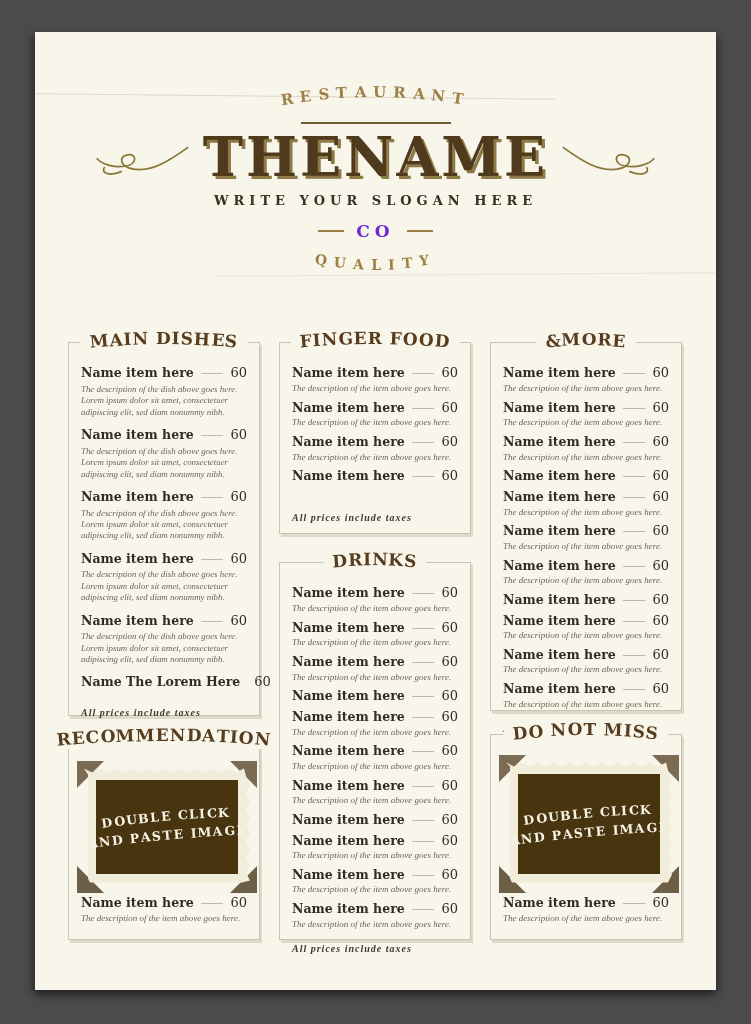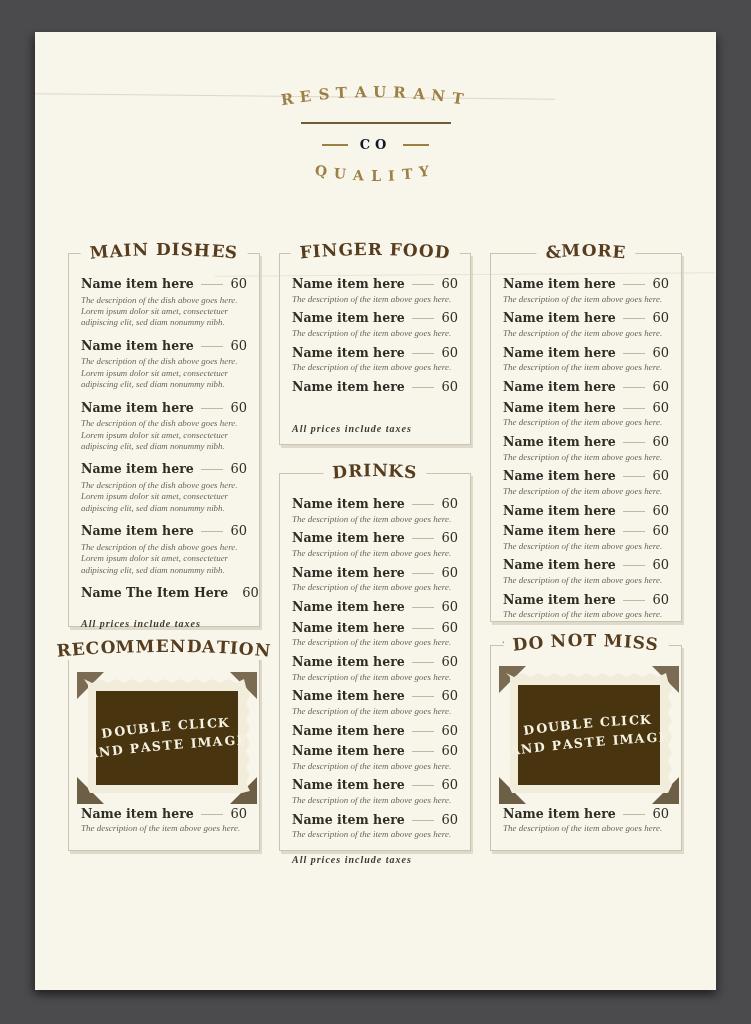--- a/index.html
+++ b/index.html
@@ -26,21 +26,21 @@
   .brand{
     font-size:54px;font-weight:bold;color:#4f3a1e;letter-spacing:3px;line-height:1.1;
     text-shadow:3px 3px 0 #8d7a45;white-space:nowrap;
   }
   .flourish{width:98px;height:40px;flex:0 0 auto;}
   .flourish svg{width:100%;height:100%;}
   .flourish.right{transform:scaleX(-1);}
   .slogan{margin-top:6px;font-size:13px;font-weight:bold;letter-spacing:5px;color:#3a3020;}
   .co-row{display:flex;align-items:center;justify-content:center;gap:12px;margin-top:13px;}
   .co-row .dash{width:26px;height:2px;background:#9d8044;}
-  .co{font-size:13px;font-weight:bold;letter-spacing:5px;color:#0f172a;}
+  .co{font-size:17px;font-weight:bold;letter-spacing:5px;color:#6d28d9;}
   .quality{margin-top:11px;font-size:14px;font-weight:bold;letter-spacing:7px;color:#9d8044;}
 
   
   .menu{display:flex;gap:19px;margin-top:74px;height:598px;}
   .col{width:192px;flex:0 0 192px;display:flex;flex-direction:column;justify-content:space-between;}
   .box{
     position:relative;box-sizing:border-box;
     border:1px solid #c8c3b2;box-shadow:2px 3px 0 #ded9c9;
     padding:22px 12px 10px;display:flex;flex-direction:column;overflow:visible;
   }
@@ -95,20 +95,36 @@
 </head>
 <body>
 
 <div class="page">
   <div class="crease c1"></div>
   <div class="crease c2"></div>
 
   <div class="hdr">
     <div class="restaurant"><span style="display: inline-block; transform: rotate(-8deg) translateY(0px);">R</span><span style="display: inline-block; transform: rotate(-6.22deg) translateY(-2.77px);">E</span><span style="display: inline-block; transform: rotate(-4.44deg) translateY(-4.84px);">S</span><span style="display: inline-block; transform: rotate(-2.67deg) translateY(-6.22px);">T</span><span style="display: inline-block; transform: rotate(-0.89deg) translateY(-6.91px);">A</span><span style="display: inline-block; transform: rotate(0.89deg) translateY(-6.91px);">U</span><span style="display: inline-block; transform: rotate(2.67deg) translateY(-6.22px);">R</span><span style="display: inline-block; transform: rotate(4.44deg) translateY(-4.84px);">A</span><span style="display: inline-block; transform: rotate(6.22deg) translateY(-2.77px);">N</span><span style="display: inline-block; transform: rotate(8deg) translateY(0px);">T</span></div>
     <div class="rule1"></div>
+    <div class="brand-row">
+      <span class="flourish">
+        <svg viewBox="0 0 120 50" fill="none" stroke="#8a7434" stroke-width="2.2" stroke-linecap="round">
+          <path d="M117 12 C 92 30, 72 42, 50 39 C 32 36, 30 23, 42 21 C 54 19, 54 33, 40 35 C 26 38, 10 33, 4 26"></path>
+          <path d="M34 42 C 20 48, 8 44, 13 37"></path>
+        </svg>
+      </span>
+      <span class="brand">THENAME</span>
+      <span class="flourish right">
+        <svg viewBox="0 0 120 50" fill="none" stroke="#8a7434" stroke-width="2.2" stroke-linecap="round">
+          <path d="M117 12 C 92 30, 72 42, 50 39 C 32 36, 30 23, 42 21 C 54 19, 54 33, 40 35 C 26 38, 10 33, 4 26"></path>
+          <path d="M34 42 C 20 48, 8 44, 13 37"></path>
+        </svg>
+      </span>
+    </div>
+    <div class="slogan">WRITE YOUR SLOGAN HERE</div>
     <div class="co-row">
       <span class="dash"></span>
       <span class="co">CO</span>
       <span class="dash"></span>
     </div>
     <div class="quality"><span style="display: inline-block; transform: rotate(6deg) translateY(0px);">Q</span><span style="display: inline-block; transform: rotate(4deg) translateY(2.78px);">U</span><span style="display: inline-block; transform: rotate(2deg) translateY(4.44px);">A</span><span style="display: inline-block; transform: rotate(0deg) translateY(5px);">L</span><span style="display: inline-block; transform: rotate(-2deg) translateY(4.44px);">I</span><span style="display: inline-block; transform: rotate(-4deg) translateY(2.78px);">T</span><span style="display: inline-block; transform: rotate(-6deg) translateY(0px);">Y</span></div>
   </div>
 
   <div class="menu">
 
@@ -157,21 +173,21 @@
               <div class="mi-head">
                 <span class="mi-name">Name item here</span>
                 <span class="mi-lead"></span>
                 <span class="mi-price">60</span>
               </div>
               <div class="mi-desc">The description of the dish above goes here. Lorem ipsum dolor sit amet, consectetuer adipiscing elit, sed diam nonummy nibh.</div>
             </div>
 
             <div class="mi">
               <div class="mi-head">
-                <span class="mi-name">Name The Item Here</span>
+                <span class="mi-name">Name The Lorem Here</span>
                 <span class="mi-lead"></span>
                 <span class="mi-price">60</span>
               </div>
             </div>
           </div>
         <div class="note">All prices include taxes</div>
       </div>
 
       <div class="box h-rec tight">
         <div class="box-title"><span style="display: inline-block; transform: rotate(-5.5deg) translateY(0px);">R</span><span style="display: inline-block; transform: rotate(-4.65deg) translateY(-1.14px);">E</span><span style="display: inline-block; transform: rotate(-3.81deg) translateY(-2.08px);">C</span><span style="display: inline-block; transform: rotate(-2.96deg) translateY(-2.84px);">O</span><span style="display: inline-block; transform: rotate(-2.12deg) translateY(-3.41px);">M</span><span style="display: inline-block; transform: rotate(-1.27deg) translateY(-3.79px);">M</span><span style="display: inline-block; transform: rotate(-0.42deg) translateY(-3.98px);">E</span><span style="display: inline-block; transform: rotate(0.42deg) translateY(-3.98px);">N</span><span style="display: inline-block; transform: rotate(1.27deg) translateY(-3.79px);">D</span><span style="display: inline-block; transform: rotate(2.12deg) translateY(-3.41px);">A</span><span style="display: inline-block; transform: rotate(2.96deg) translateY(-2.84px);">T</span><span style="display: inline-block; transform: rotate(3.81deg) translateY(-2.08px);">I</span><span style="display: inline-block; transform: rotate(4.65deg) translateY(-1.14px);">O</span><span style="display: inline-block; transform: rotate(5.5deg) translateY(0px);">N</span></div>

